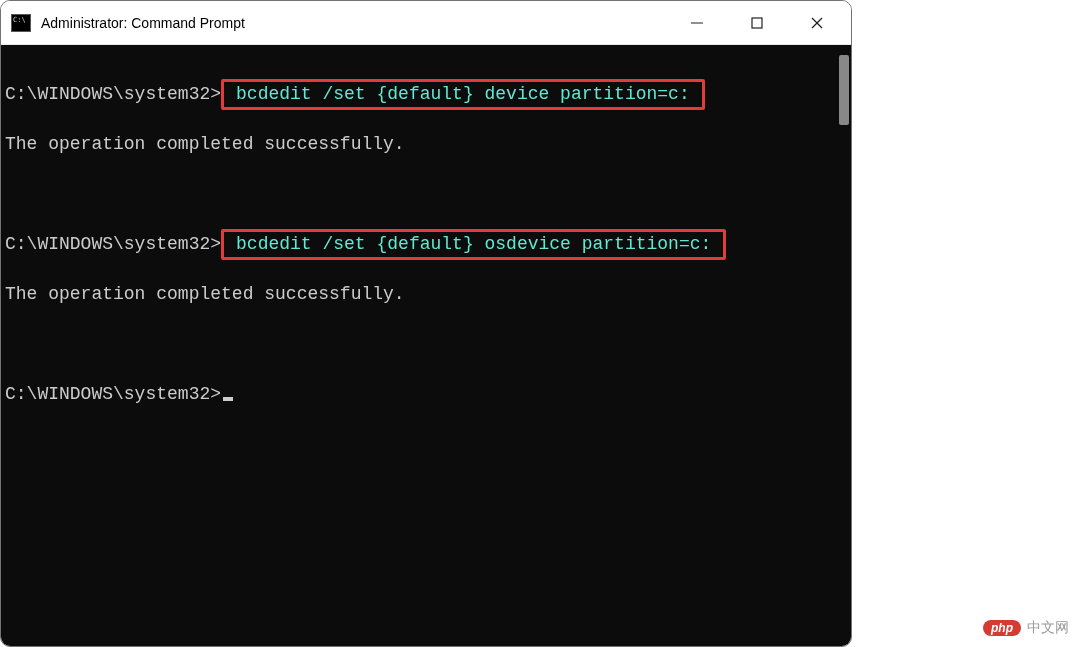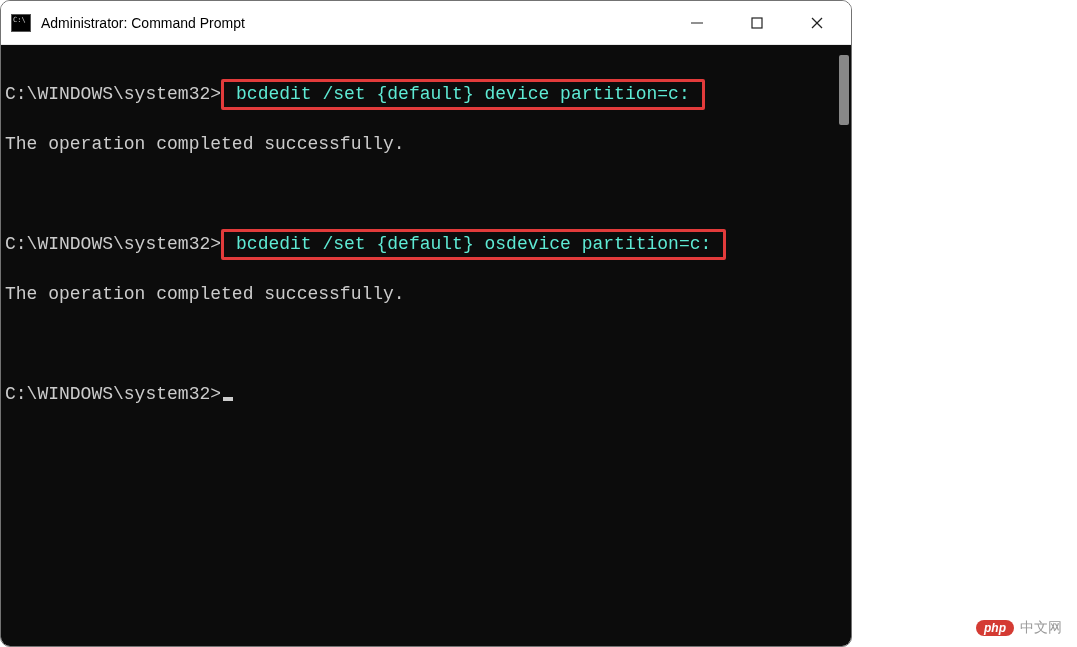--- a/index.html
+++ b/index.html
@@ -108,21 +108,21 @@
       position: absolute;
       right: 2px;
       top: 10px;
       width: 10px;
       height: 70px;
       background: #888;
       border-radius: 2px;
     }
     .watermark {
       position: absolute;
-      right: 15px;
+      right: 8px;
       bottom: 10px;
       font-size: 14px;
       color: #999;
       display: flex;
       align-items: center;
       gap: 6px;
       pointer-events: none;
     }
     .watermark .badge {
       background: #d43b33;

